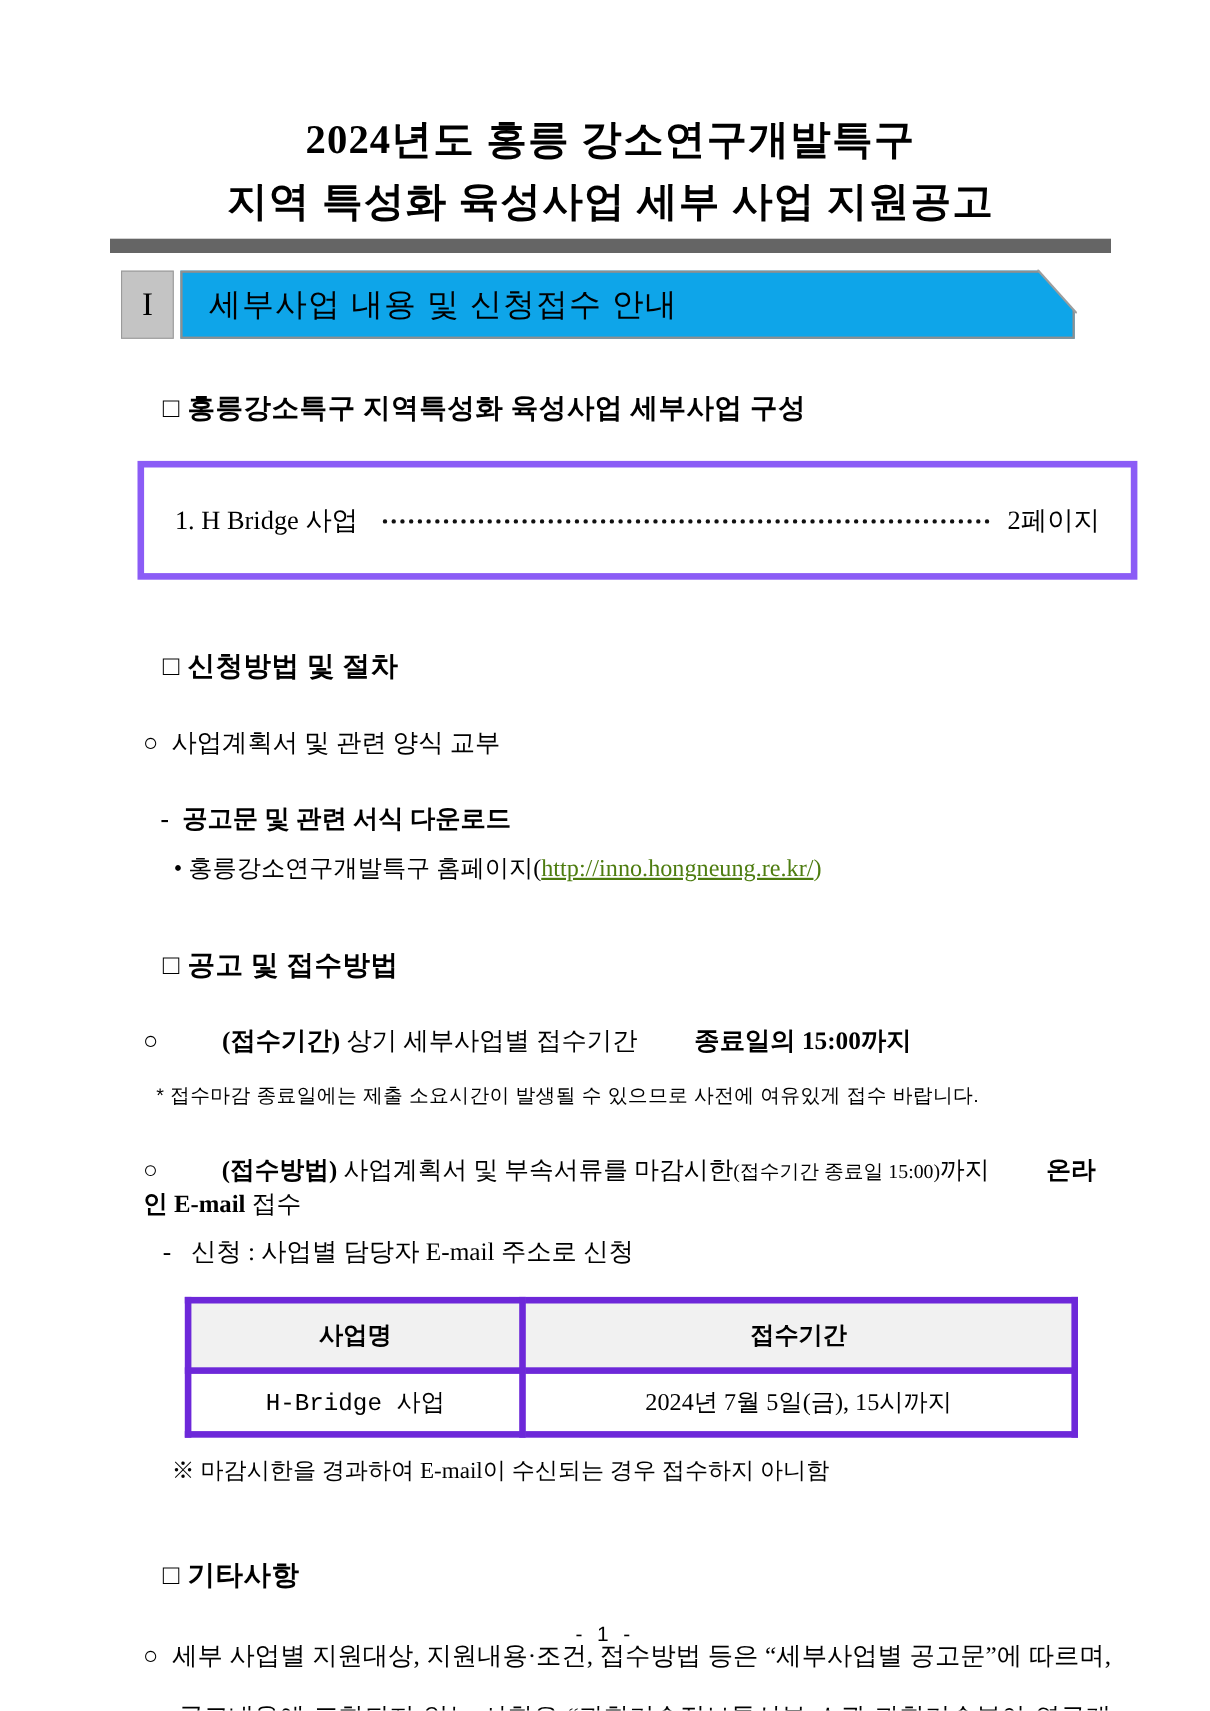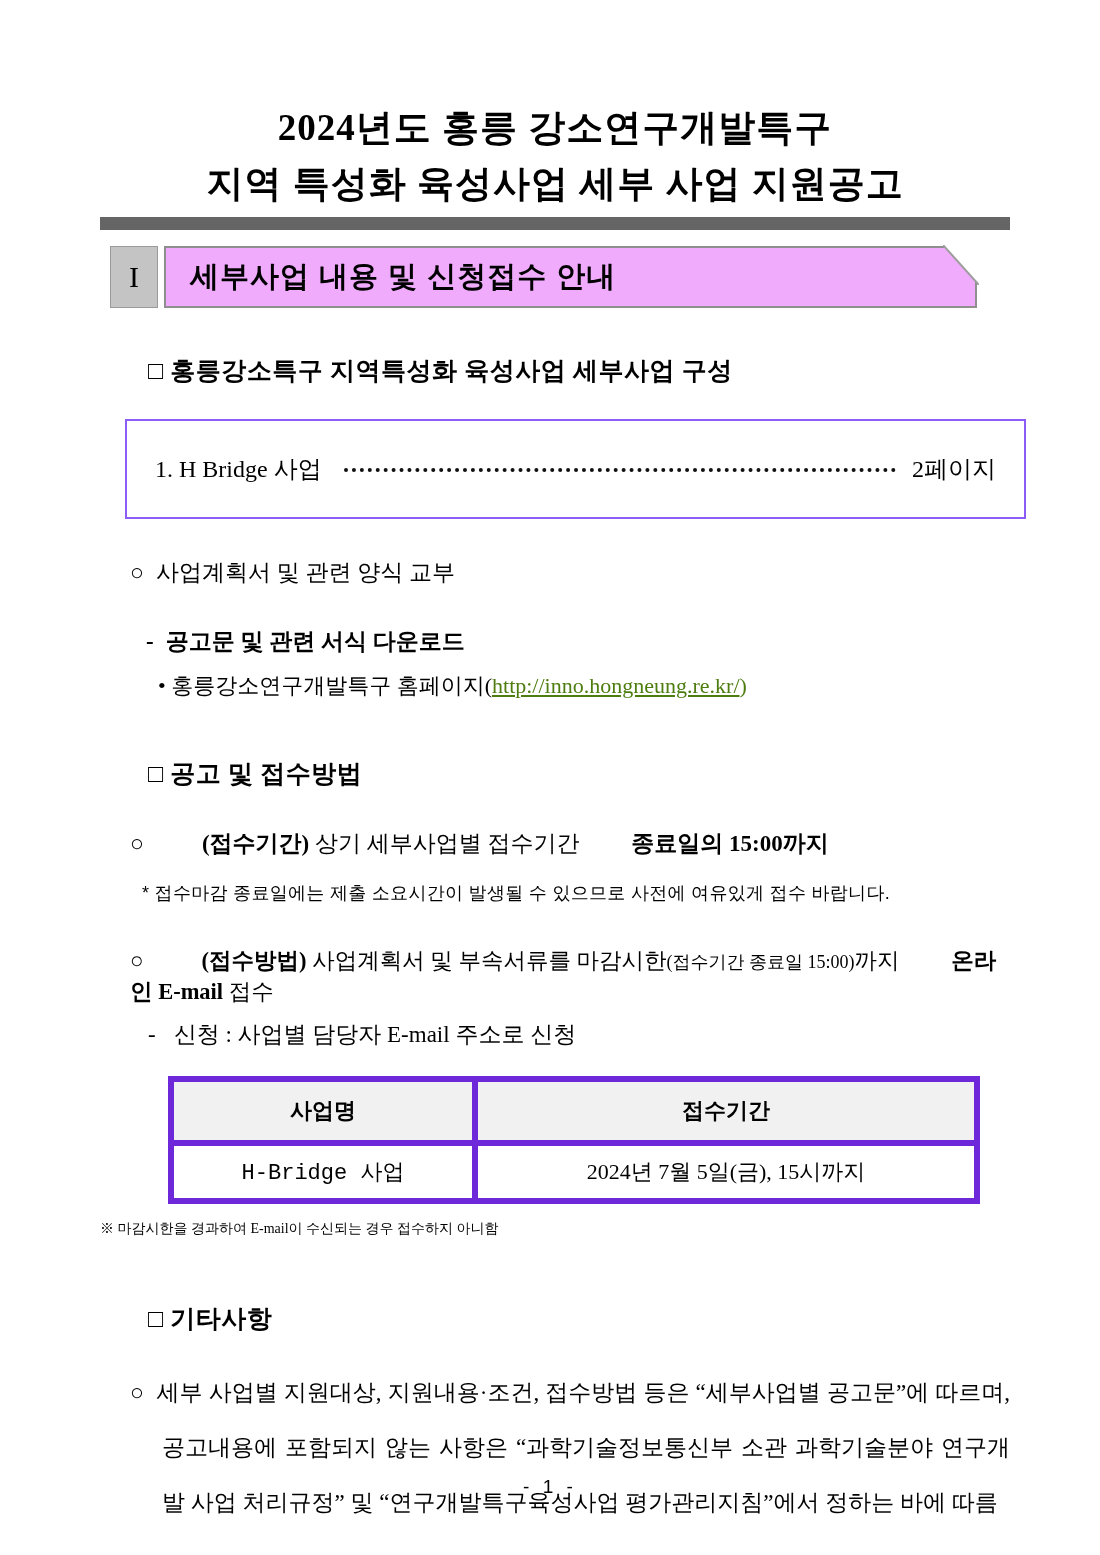--- a/index.html
+++ b/index.html
@@ -35,36 +35,36 @@
   .section-numeral {
     width:46px; flex:0 0 46px;
     background:#c4c4c4;
     border:1px solid #9a9a9a;
     display:flex; align-items:center; justify-content:center;
     font-size:30px;
   }
   .section-box-wrap { position:relative; width:813px; flex:0 0 813px; }
   .section-box {
     position:absolute; inset:0;
-    background:#f0abfc;
+    background:#0ea5e9;
     border:2px solid #8f8f8f;
     display:flex; align-items:center;
     padding-left:24px;
     font-family:"Liberation Sans","DejaVu Sans",sans-serif;
-    font-size:29px; font-weight:bold;
+    font-size:29px; font-weight:normal;
     letter-spacing:1px;
   }
   .fold-svg { position:absolute; top:-1px; right:-2px; }
 
   
   .h-box { margin-top:44px; font-size:25px; font-weight:bold; letter-spacing:0.5px;padding-left:48px; }
   .toc-box {
     margin-top:32px; margin-left:25px;
     width:841px; height:96px;
-    border:2px solid #8b5cf6;
+    border:6px solid #8b5cf6;
     display:flex; align-items:center;
     padding:0 28px;
     box-sizing:content-box;
   }
   .toc-line { display:flex; align-items:center; width:100%; font-size:24px; }
   .toc-leader { flex:1; border-top:4px dotted #111; margin:2px 16px 0 22px; height:0; }
 
   .line-circle { margin-top:38px; margin-left:30px; font-size:23px; }
   .line-circle .marker { margin-right:12px; }
   .line-dash-bold { margin-top:38px; margin-left:46px; font-size:23px; font-weight:bold; }
@@ -99,21 +99,21 @@
     background:#f1f1f1;
     height:56px;
     font-family:"Liberation Sans","DejaVu Sans",sans-serif;
     font-size:22px; font-weight:bold;
   }
   .rc-table .col-name { width:296px; }
   .rc-table td { height:50px; font-size:22px; }
   .cell-sans { font-family:Liberation Mono, monospace;margin-top:28px; }
   .cell-serif { font-family:"Liberation Serif","DejaVu Serif",serif; }
 
-  .table-note { margin-top:16px; font-size:14px; }
+  .table-note { margin-top:16px; margin-left:56px; font-size:21px; }
 
   
   .para-circle {
     margin-top:30px; margin-left:30px;
     padding-left:32px; text-indent:-32px;
     font-size:23px; line-height:2.4;
     text-align:justify;
     width:880px; box-sizing:border-box;
   }
 
@@ -151,20 +151,21 @@
     <div class="h-box" style="margin-top:46px;">□ 홍릉강소특구 지역특성화 육성사업 세부사업 구성</div>
 
     <div class="toc-box">
       <div class="toc-line">
         <span>1. H Bridge 사업</span>
         <span class="toc-leader"></span>
         <span>2페이지</span>
       </div>
     </div>
 
+    <div class="h-box" style="margin-top:62px;">□ 신청방법 및 절차</div>
 
     <div class="line-circle">
       <span class="marker">○</span><span>사업계획서 및 관련 양식 교부</span>
     </div>
 
     <div class="line-dash-bold">
       <span class="marker">-</span><span>공고문 및 관련 서식 다운로드</span>
     </div>
 
     <div class="line-bullet">

